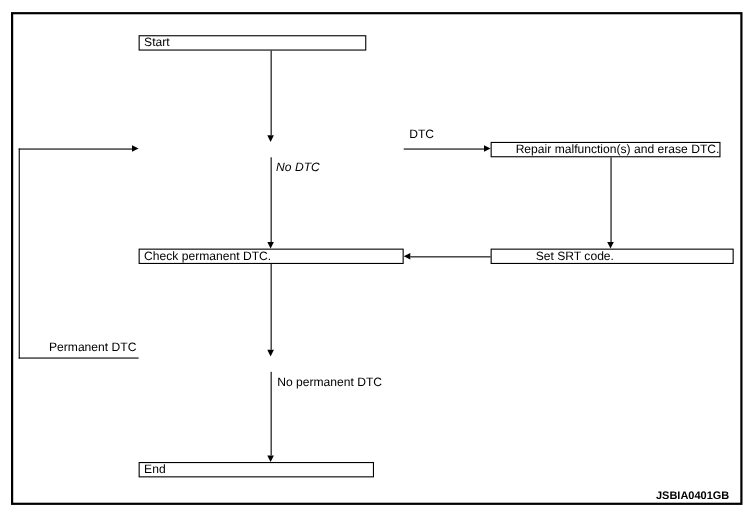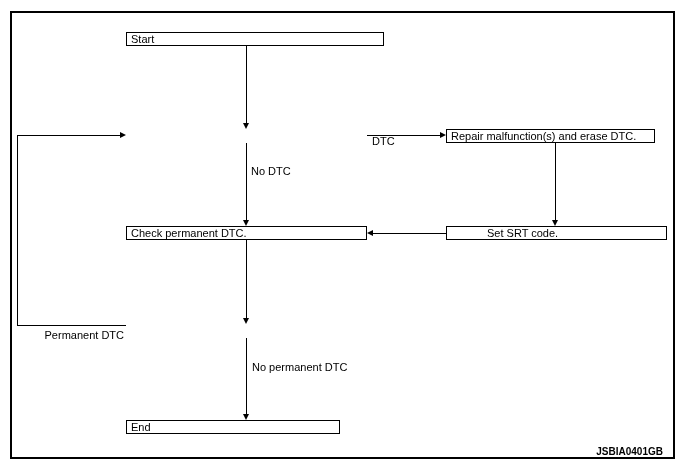--- a/index.html
+++ b/index.html
@@ -62,55 +62,54 @@
     border-top: 3.5px solid transparent;
     border-bottom: 3.5px solid transparent;
     border-right: 6px solid #000000;
   }
   .edge-label {
     position: absolute;
     font-size: 11px;
     line-height: 11px;
     color: #000000;
     white-space: nowrap;
-    margin-top: 19px;
   }
   .figure-code {
     position: absolute;
     right: 22px;
     top: 447px;
     font-size: 10px;
     line-height: 9px;
     color: #000000;
     font-weight: bold;
   }
 </style>
 </head>
 <body>
 
 <div id="canvas">
 
   <div class="frame"></div>
 
-  <div class="node" style="left:126px; top:32px;  width:258px;">Start</div>
-  <div class="node" style="left:446px; top:129px; width:209px;">Repair malfunction(s) and erase DTC.</div>
+  <div class="node" style="left:126px; top:32px;  width:207px;">Start</div>
+  <div class="node" style="left:446px; top:129px; width:209px;text-align:right;">Repair malfunction(s) and erase DTC.</div>
   <div class="node" style="left:126px; top:226px; width:241px;">Check permanent DTC.</div>
   <div class="node" style="left:446px; top:226px; width:221px;padding-left:40px;">Set SRT code.</div>
   <div class="node" style="left:126px; top:420px; width:214px;">End</div>
 
   <div class="line" style="left:246px; top:46px; width:1px; height:77px;"></div>
   <div class="arrow-down" style="left:243px; top:123px;"></div>
 
   <div class="line" style="left:367px; top:135px; width:73px; height:1px;"></div>
   <div class="arrow-right" style="left:440px; top:132px;"></div>
   <div class="edge-label" style="left:372px; top:117px;">DTC</div>
 
   <div class="line" style="left:246px; top:143px; width:1px; height:77px;"></div>
   <div class="arrow-down" style="left:243px; top:220px;"></div>
-  <div class="edge-label" style="left:251px; top:147px;">No DTC</div>
+  <div class="edge-label" style="left:251px; top:147px;font-style:italic;">No DTC</div>
 
   <div class="line" style="left:555px; top:143px; width:1px; height:77px;"></div>
   <div class="arrow-down" style="left:552px; top:220px;"></div>
 
   <div class="line" style="left:373px; top:233px; width:73px; height:1px;"></div>
   <div class="arrow-left" style="left:367px; top:230px;"></div>
 
   <div class="line" style="left:246px; top:240px; width:1px; height:78px;"></div>
   <div class="arrow-down" style="left:243px; top:318px;"></div>
 

